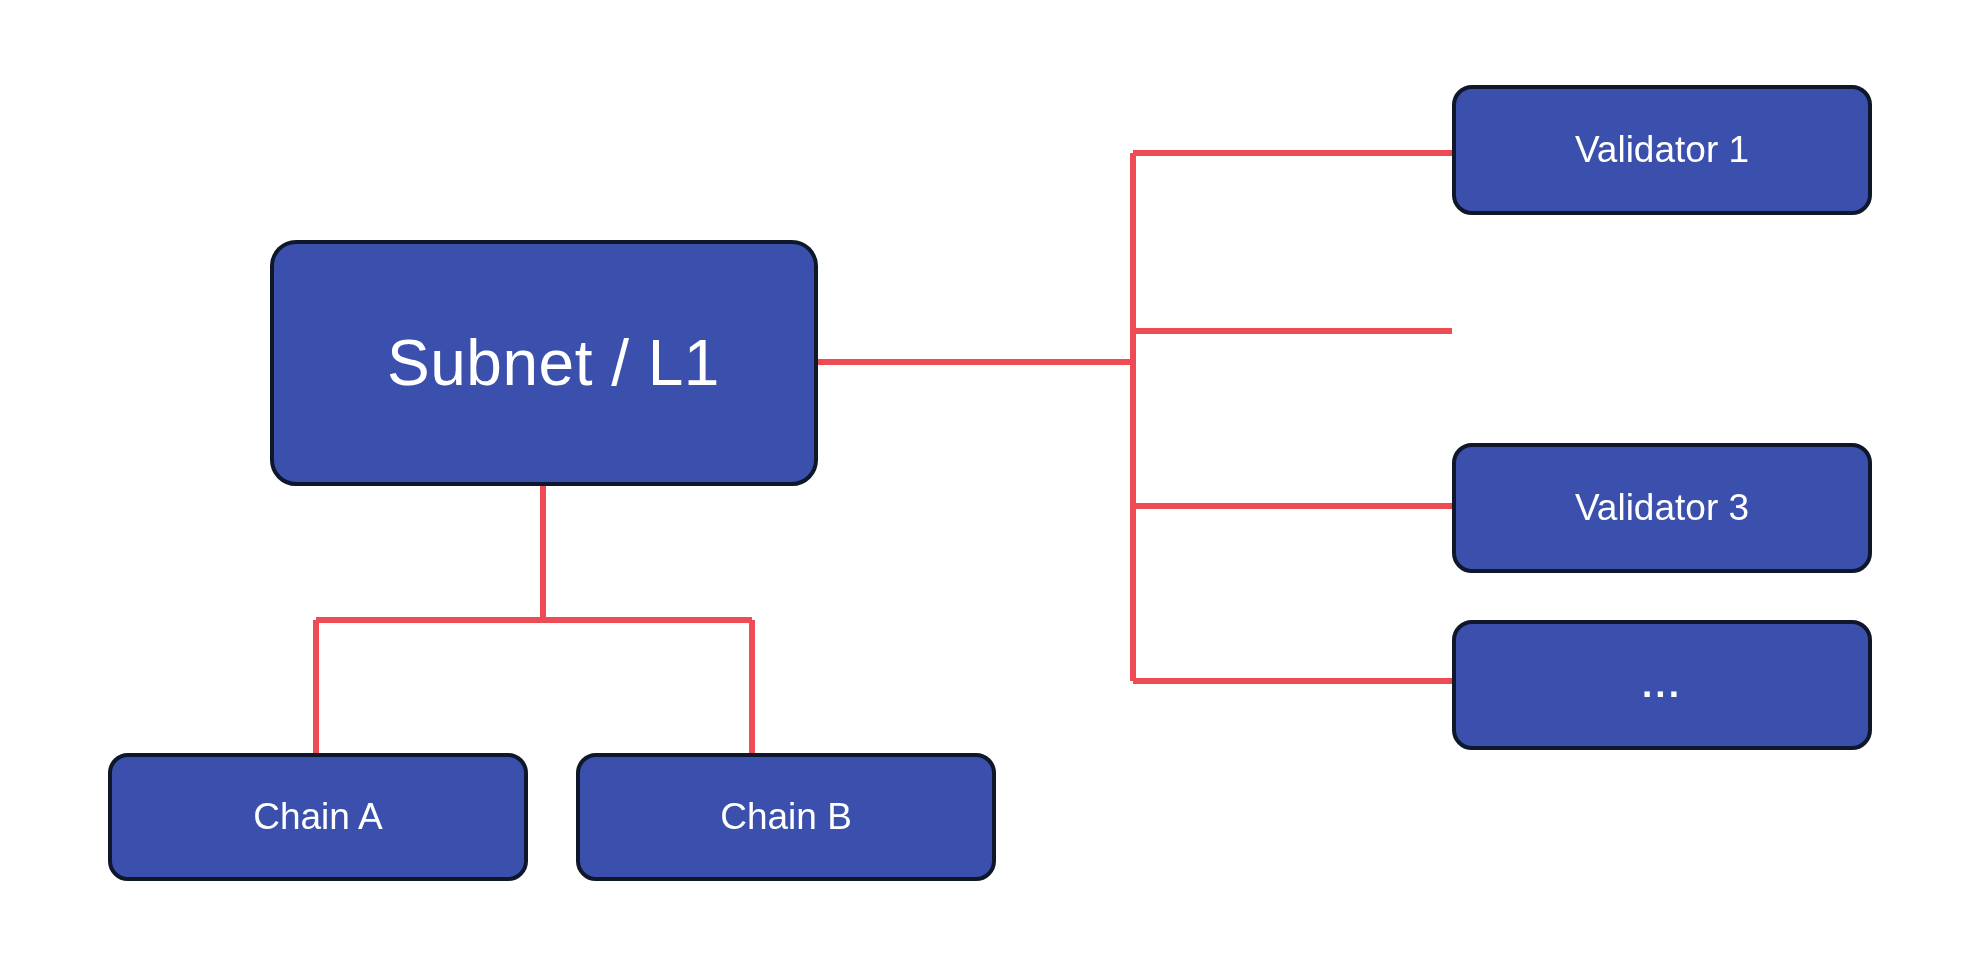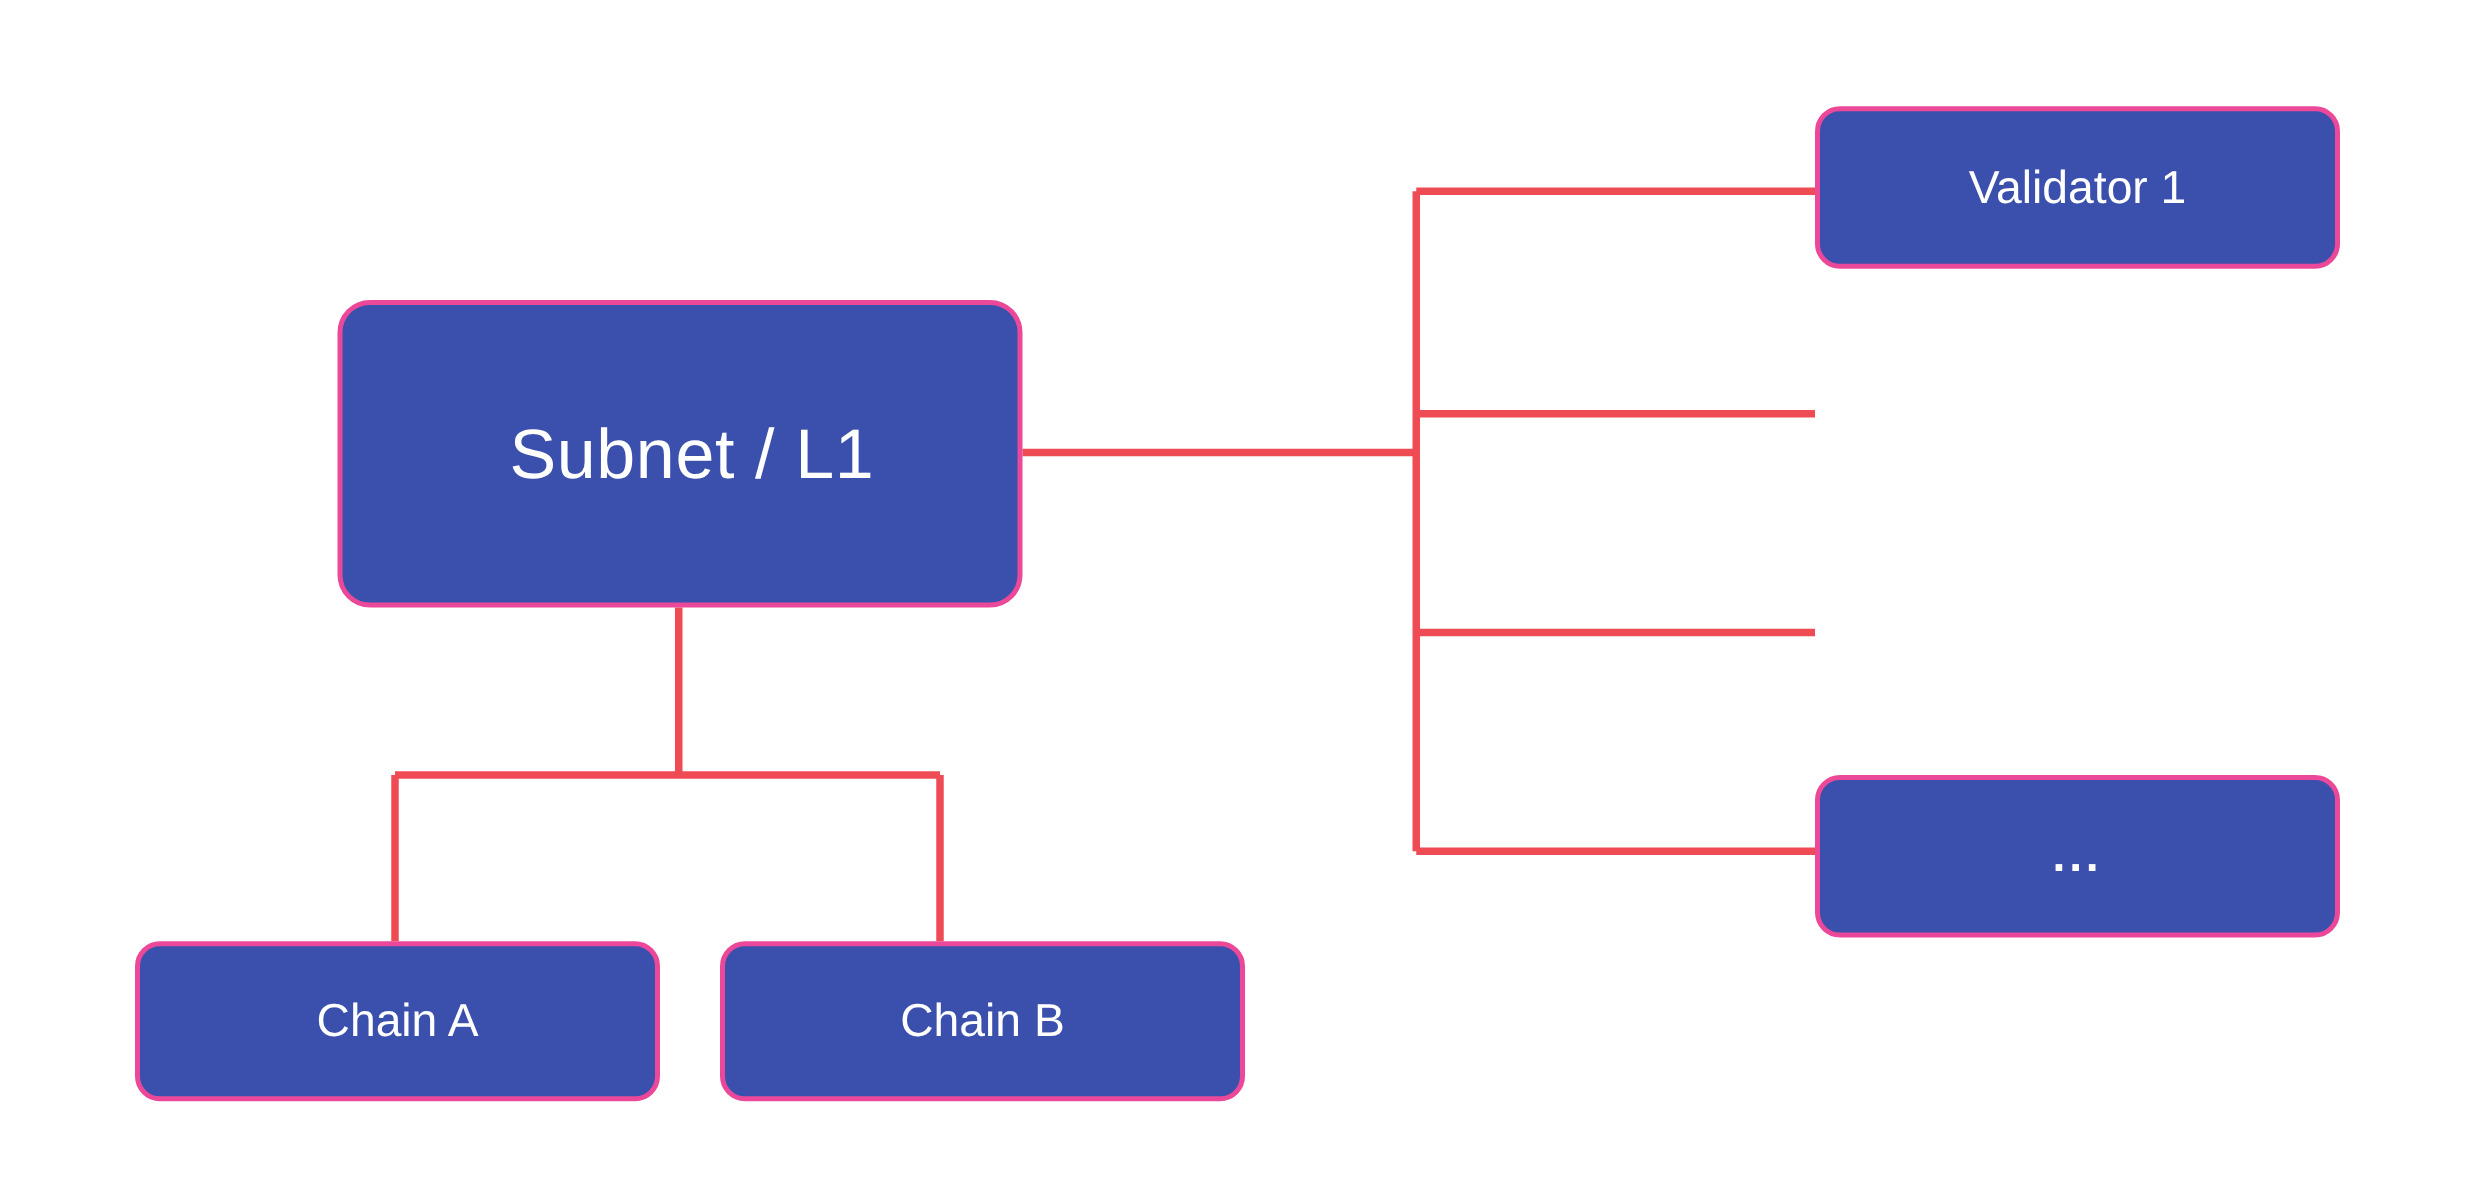--- a/index.html
+++ b/index.html
@@ -22,21 +22,21 @@
     left: 0;
     top: 0;
     width: 1972px;
     height: 960px;
     pointer-events: none;
   }
   .node {
     position: absolute;
     box-sizing: border-box;
     background: #3b50ac;
-    border: 4px solid #ec4899;
+    border: 4px solid #0f172a;
     border-radius: 22px;
     display: flex;
     align-items: center;
     justify-content: center;
     color: #ffffff;
     text-align: center;
     z-index: 2;
   }
   .node-label {
     color: #ffffff;
@@ -46,21 +46,21 @@
 
   
   #node-subnet {
     left: 270px;
     top: 240px;
     width: 548px;
     height: 246px;
     border-radius: 26px;
   }
   #node-subnet .node-label {
-    font-size: 56px;
+    font-size: 64px;
     letter-spacing: 0.5px;
     margin-left: 19px;
   }
 
   
   .node-chain {
     top: 753px;
     width: 420px;
     height: 128px;
     border-radius: 20px;
@@ -124,17 +124,20 @@
   <div class="node node-chain" id="node-chain-b">
     <span class="node-label">Chain B</span>
   </div>
   <div class="node node-chain" id="node-chain-a">
     <span class="node-label">Chain A</span>
   </div>
 
   <div class="node node-validator" id="node-validator-1">
     <span class="node-label">Validator 1</span>
   </div>
+  <div class="node node-validator" id="node-validator-3">
+    <span class="node-label">Validator 3</span>
+  </div>
   <div class="node node-validator" id="node-validator-more">
     <span class="node-label">...</span>
   </div>
 
 </div>
 
 </body></html>

